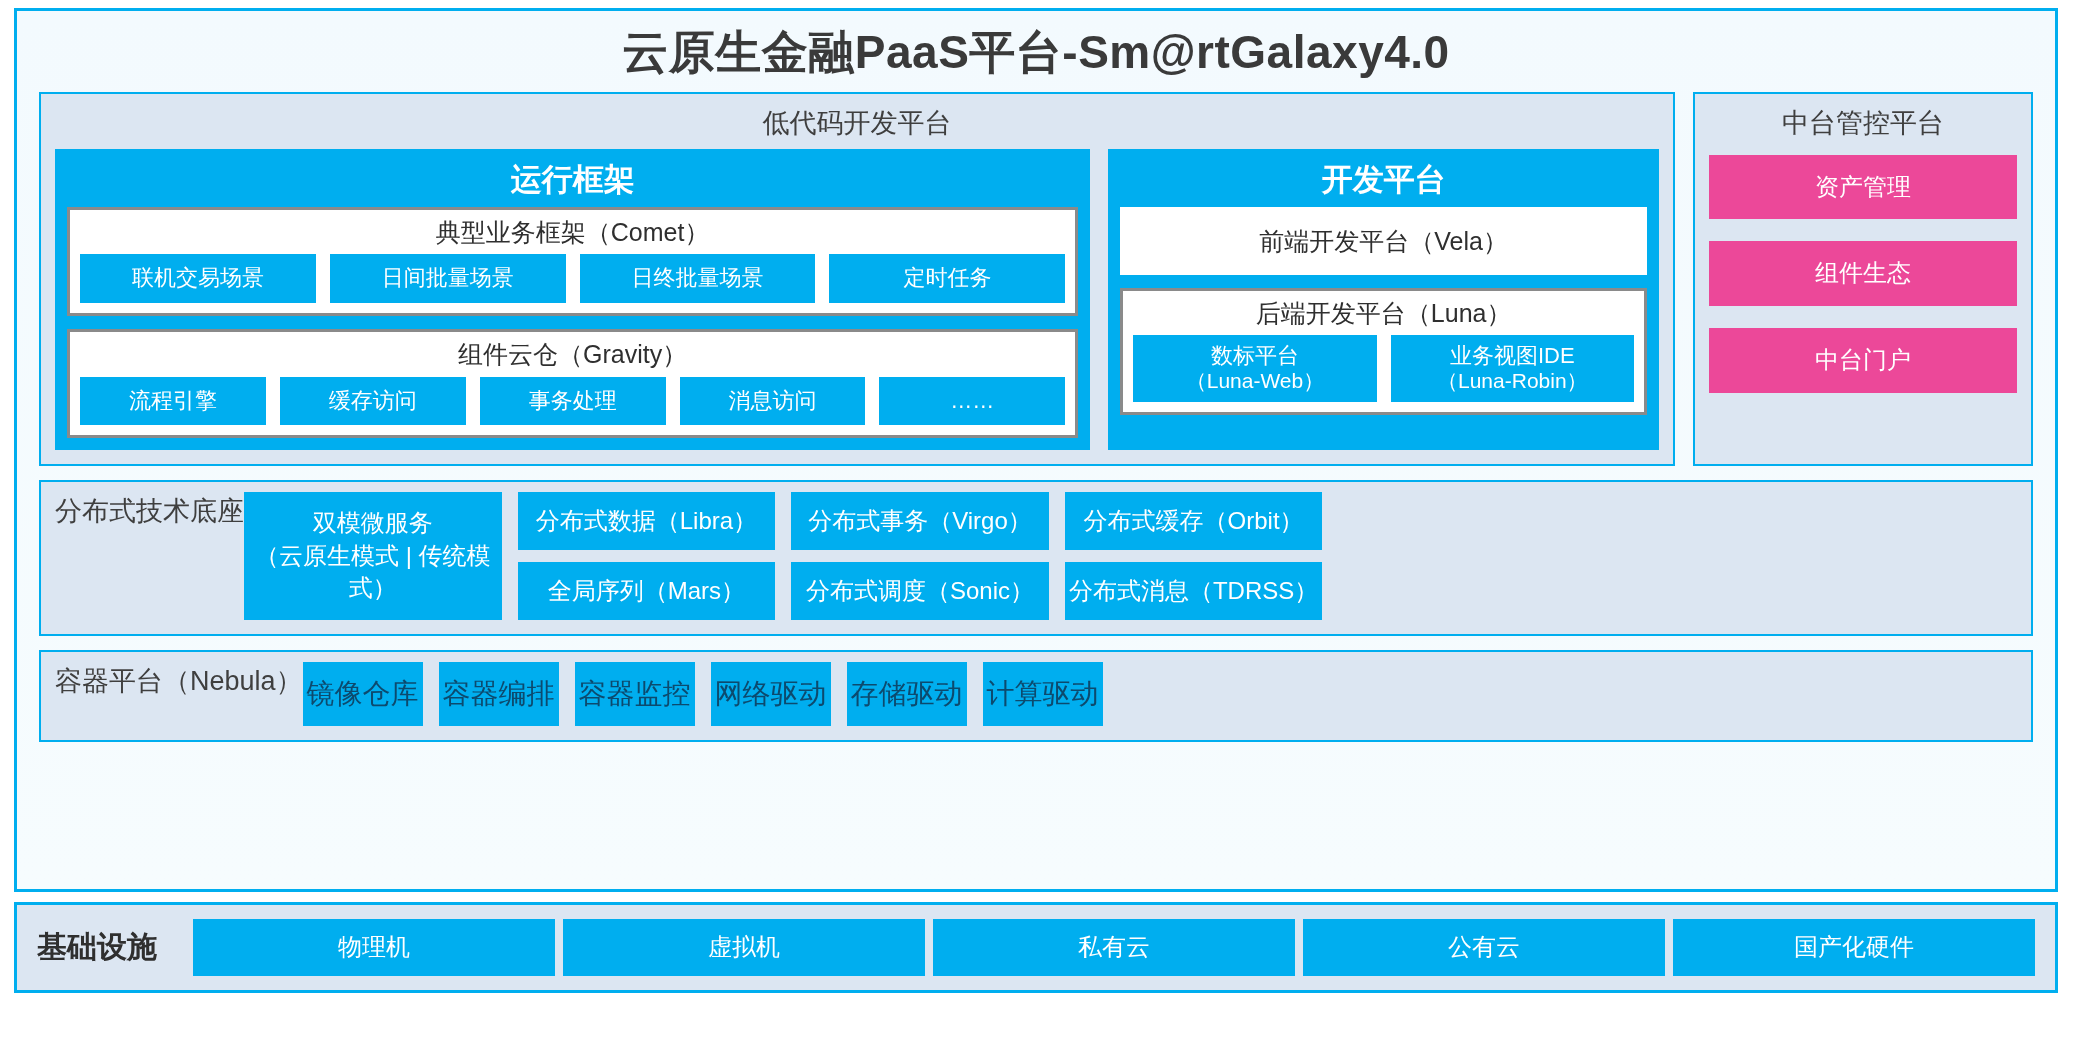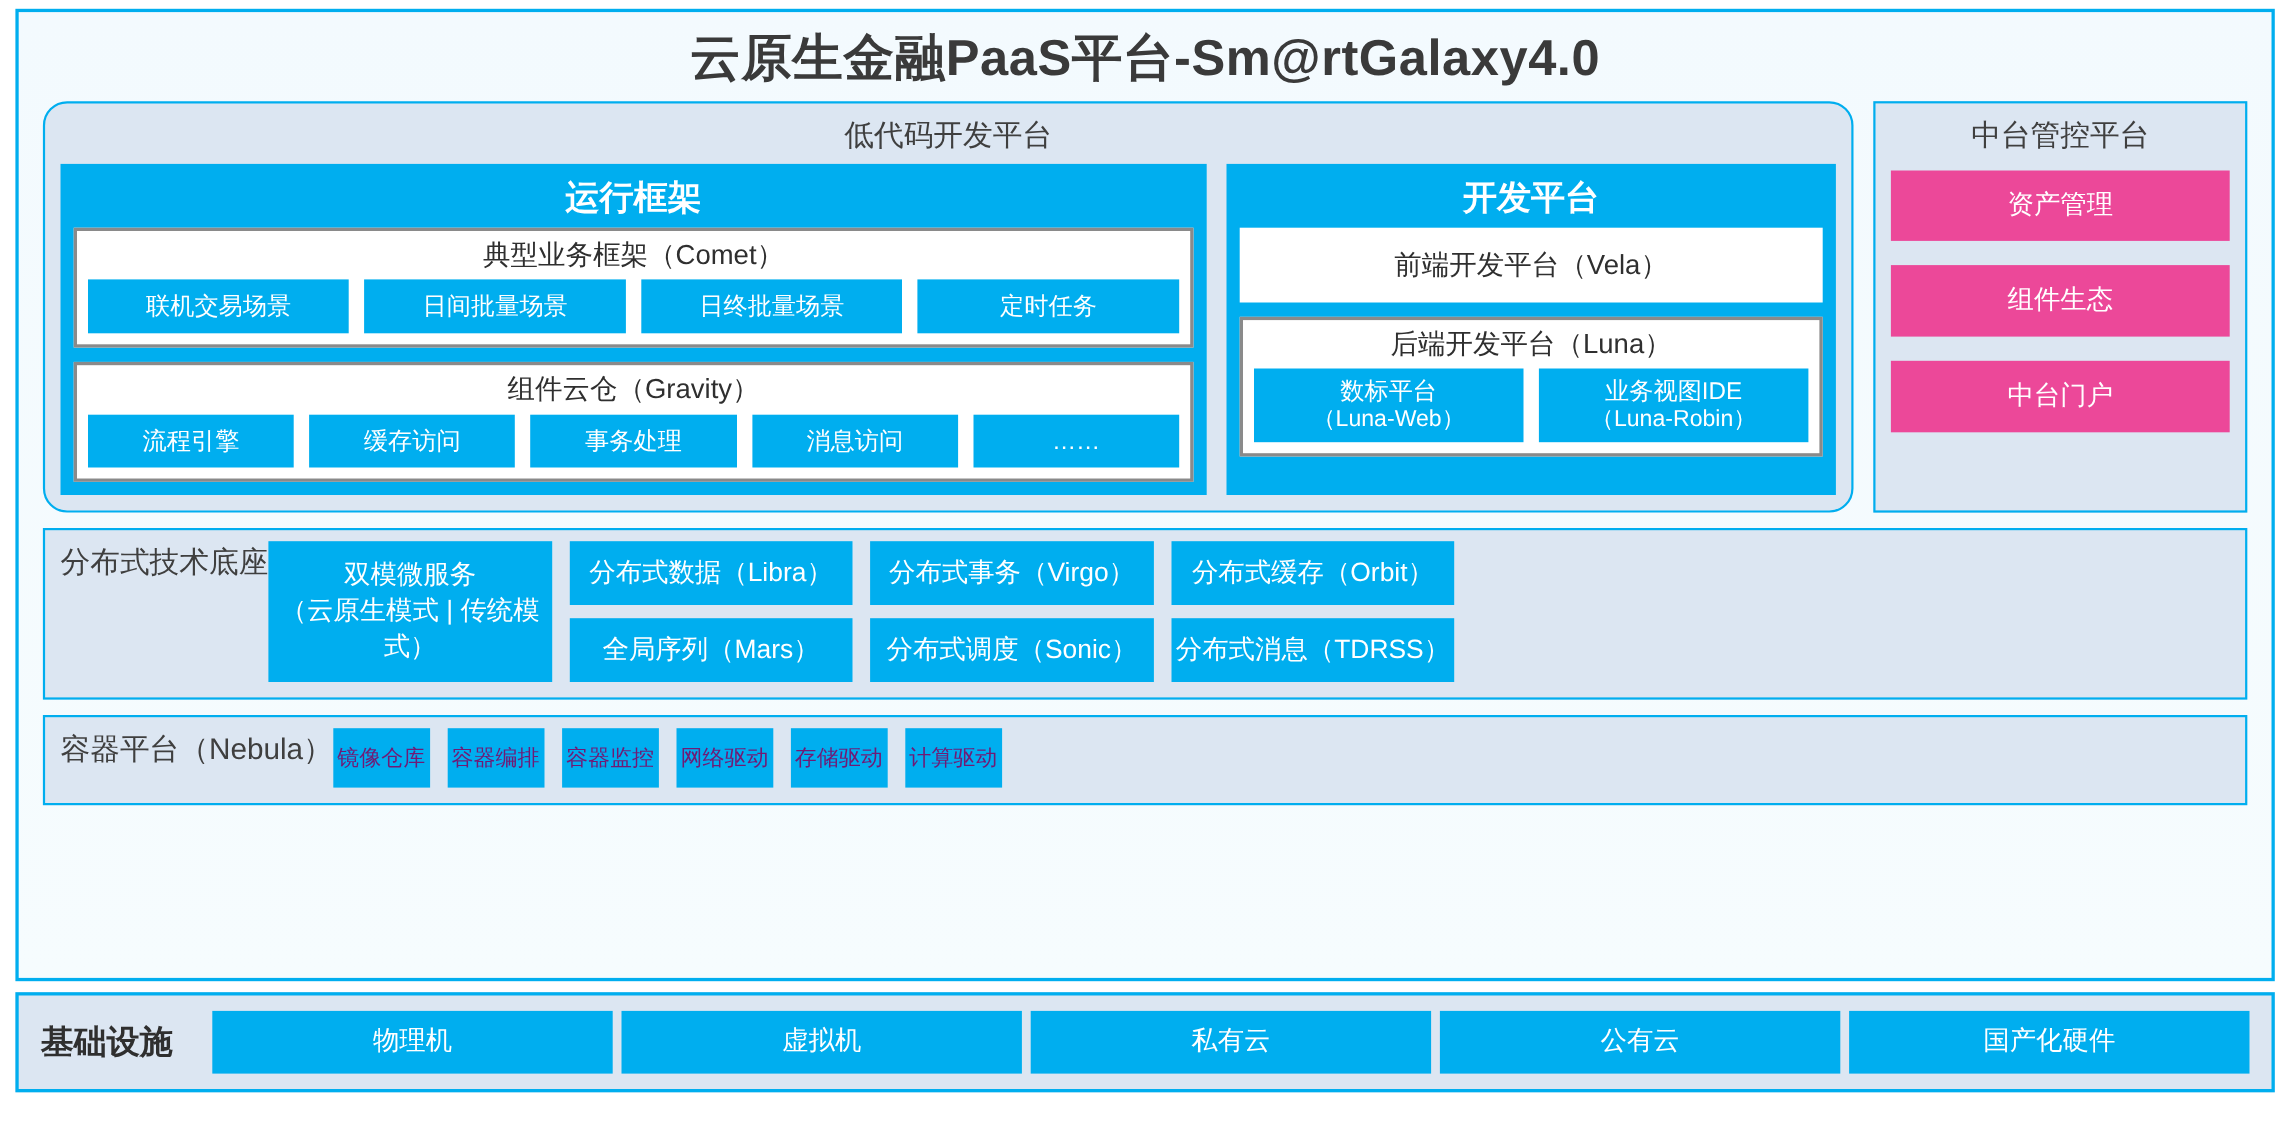--- a/index.html
+++ b/index.html
@@ -12,21 +12,21 @@
     font-family: "Liberation Sans", "DejaVu Sans", sans-serif;
     width: 2082px;
     height: 1041px;
     overflow: hidden;
   }
 
   .root {
     width: 2082px;
     height: 1001px;
     box-sizing: border-box;
-    padding: 8px 14px 8px 14px;
+    padding: 8px 24px 8px 14px;
     display: flex;
     flex-direction: column;
     gap: 10px;
     background: #ffffff;
   }
 
   
   .main-card {
     flex: 1 1 auto;
     box-sizing: border-box;
@@ -71,21 +71,20 @@
     padding: 4px 0 10px 0;
     line-height: 1.15;
     white-space: nowrap;
   }
 
   .lowcode {
     flex: 1 1 auto;
     display: flex;
     flex-direction: column;
     min-width: 0;
-    border-radius: 22px;
   }
   .lowcode-body {
     display: flex;
     gap: 18px;
     align-items: stretch;
     flex: 1 1 auto;
   }
 
   
   .bluecard {
@@ -222,22 +221,22 @@
   }
   .tb-item.tall .l1 { display: block; }
   .tb-item.tall .l2 { display: block; }
 
   
   .container-plat { display: flex; flex-direction: row; }
   .cp-row { display: flex; gap: 16px; }
   .cp-item {
     flex: 1 1 0;
     background: #00AEEF;
-    color: #701a75;
-    font-size: 20px;
+    color: #0c4a6e;
+    font-size: 28px;
     text-align: center;
     padding: 15px 4px;
     line-height: 1.2;
     white-space: nowrap;
   }
 
   
   .infra {
     flex: 0 0 auto;
     box-sizing: border-box;

